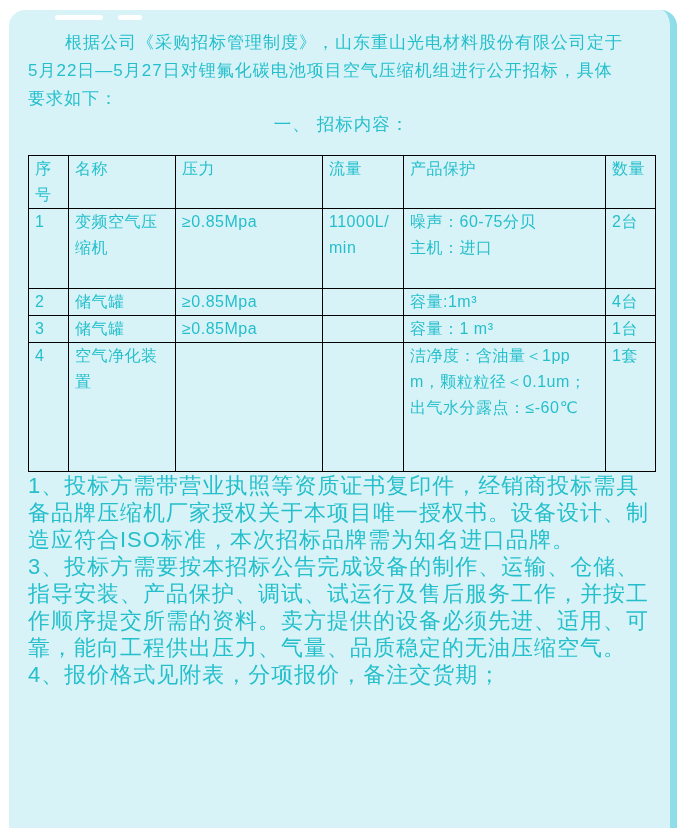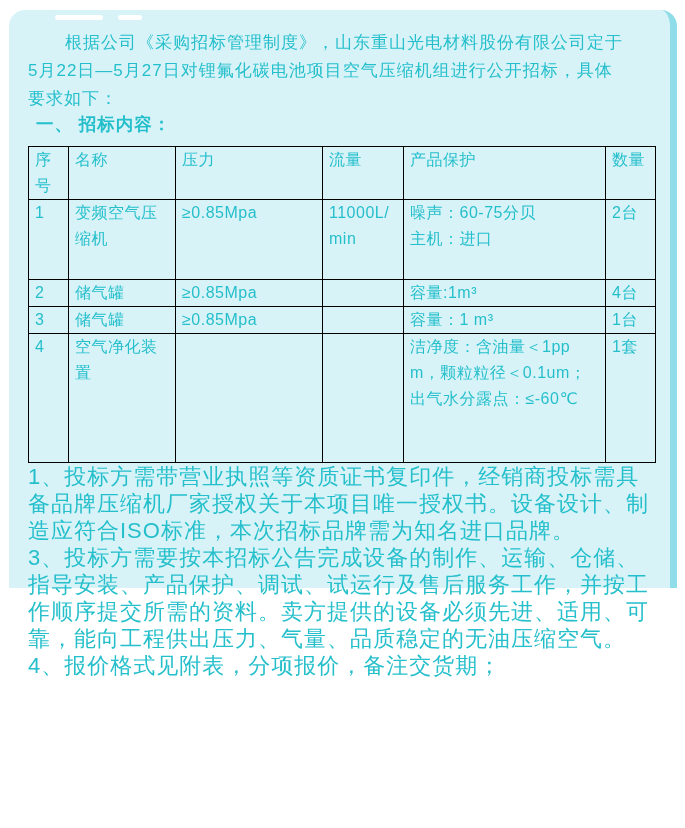--- a/index.html
+++ b/index.html
@@ -4,48 +4,49 @@
 <style>
   html,body{margin:0;padding:0;}
   body{
     width:685px;height:828px;overflow:hidden;
     background:#ffffff;
     font-family:"Liberation Sans","DejaVu Sans",sans-serif;
     position:relative;
   }
   .card{
     position:absolute;left:9px;top:10px;
-    width:661px;height:578px;
+    width:661px;height:818px;
     background:#d8f3f8;
     border-right:7px solid #8edde9;
     border-radius:16px 16px 0 0;
     box-sizing:content-box;
   }
   .dash{position:absolute;top:5px;height:5px;background:#ffffff;border-radius:3px;}
   .dash-long{left:46px;width:48px;}
   .dash-short{left:109px;width:24px;}
   .content{
     padding:19px 15px 0 19px;
     color:#25bfcb;
   }
   .intro{
     margin:0;width:600px;
     font-size:17px;line-height:28px;letter-spacing:1px;
     text-indent:37px;
     word-break:break-all;
   }
   .sec-heading{
-    margin:8px;
+    margin:0;
     font-size:17.5px;line-height:27px;letter-spacing:1px;
-    font-weight:bold;
+    font-weight:normal;
+    text-align:center;
   }
   .sec1-heading{margin-top:-2px;}
   table.tender{
     border-collapse:collapse;table-layout:fixed;
-    width:627px;margin-top:1px;
+    width:627px;margin-top:17px;
   }
   table.tender col.c-seq{width:40px;}
   table.tender col.c-name{width:107px;}
   table.tender col.c-pressure{width:147px;}
   table.tender col.c-flow{width:81px;}
   table.tender col.c-other{width:202px;}
   table.tender col.c-qty{width:50px;}
   table.tender th,table.tender td{
     border:1.5px solid #000000;
     padding:0 6px;

